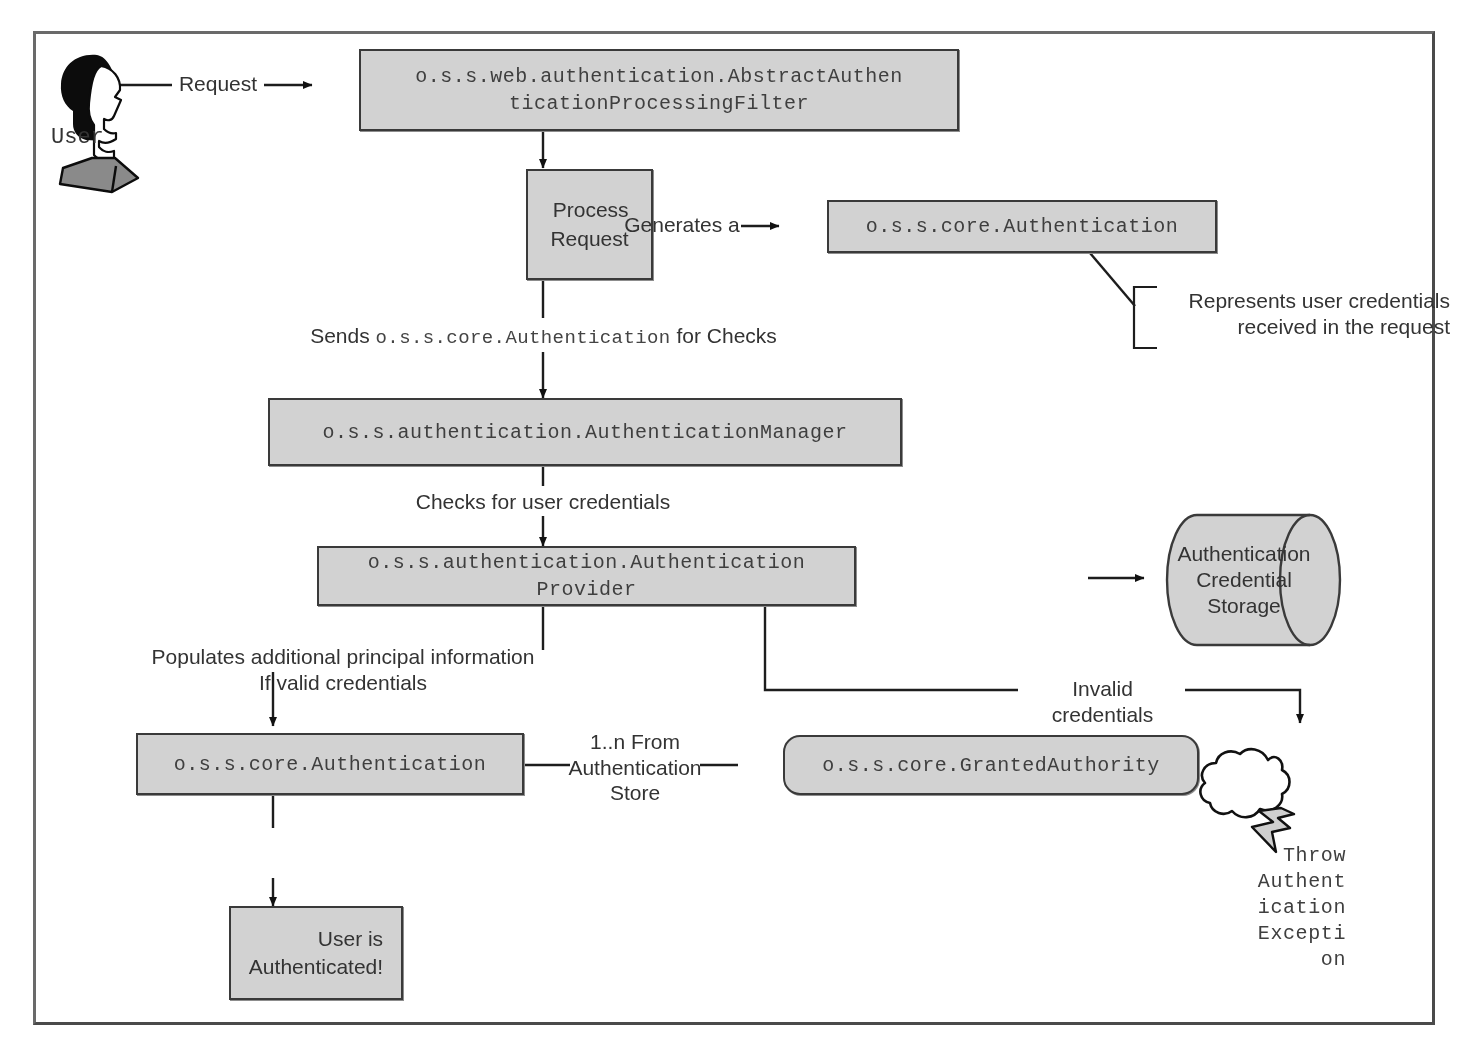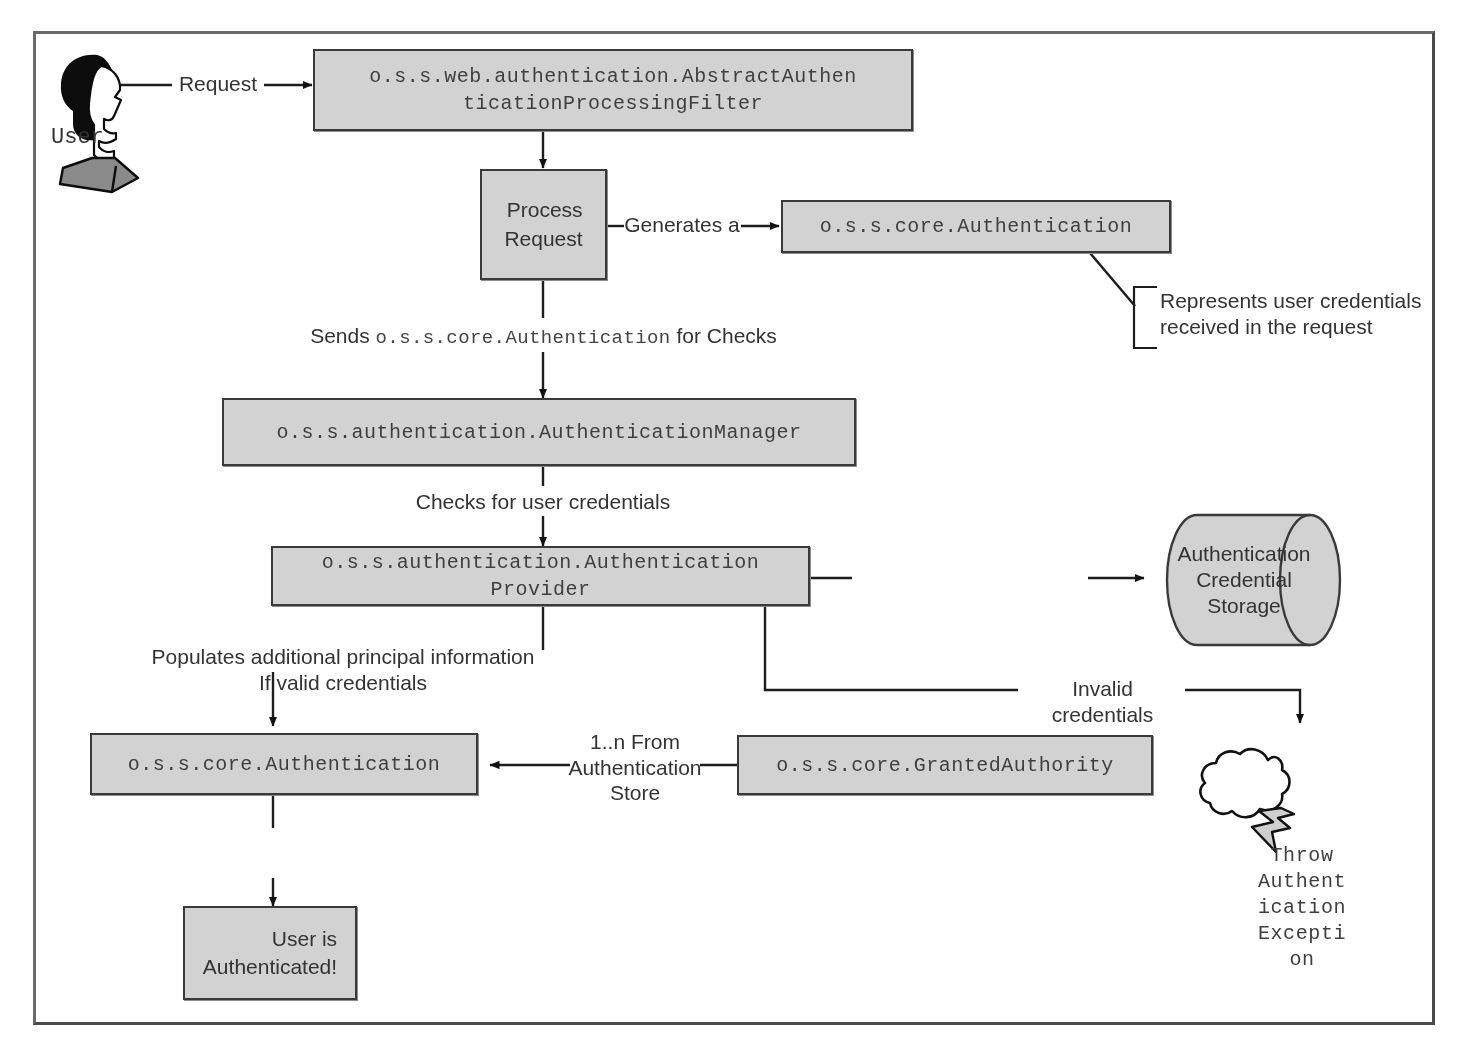--- a/index.html
+++ b/index.html
@@ -45,20 +45,21 @@
     display: flex;
     align-items: center;
     justify-content: center;
     text-align: center;
     font-family: "Liberation Mono", monospace;
     font-size: 20px;
     color: #3f3f3f;
     letter-spacing: 0.5px;
     line-height: 1.35;
     box-shadow: 1px 1px 0 #8d8d8d;
+    margin-left: 46px;
   }
   .node.sans {
     font-family: "Liberation Sans", sans-serif;
     font-size: 21px;
     color: #333;
     letter-spacing: 0;
   }
   .edge-label {
     position: absolute;
     font-family: "Liberation Sans", sans-serif;
@@ -193,26 +194,26 @@
 
   <div class="node" style="left: 271px; top: 546px; width: 539px; height: 60px; white-space: pre-line;">o.s.s.authentication.Authentication
 Provider</div>
 
   <div class="cyl-label" style="left: 1169px; top: 541px; width: 150px; text-align: center; white-space: pre-line;">Authentication
 Credential
 Storage</div>
 
   <div class="node" style="left:90px; top:733px; width:388px; height:62px;">o.s.s.core.Authentication</div>
 
-  <div class="node" style="left:737px; top:735px; width:416px; height:60px;">o.s.s.core.GrantedAuthority</div>
+  <div class="node" style="left:737px; top:735px; width:416px; height:60px;border-radius:17px;">o.s.s.core.GrantedAuthority</div>
 
   <div class="node sans" style="left: 183px; top: 906px; width: 174px; height: 94px; white-space: pre-line; text-align: right;">User is
 Authenticated!</div>
 
-  <div class="mono-text" style="left: 1222px; top: 843px; width: 160px; white-space: pre-line;">Throw
+  <div class="mono-text" style="left: 1186px; top: 843px; width: 160px; white-space: pre-line; text-align: right;">Throw
 Authent
 ication
 Excepti
 on</div>
 
   <div class="caption" style="left:51px; top:125px;">User</div>
 
   <div class="edge-label" style="left:170px; top:71px; width:96px;">Request</div>
 
   <div class="edge-label" style="left:621px; top:212px; width:122px;">Generates a</div>
@@ -227,16 +228,16 @@
   <div class="edge-label" style="left: 118px; top: 644px; width: 450px; white-space: pre-line;">Populates additional principal information
 If valid credentials</div>
 
   <div class="edge-label" style="left:1021px; top:676px; width:163px;">Invalid credentials</div>
 
   <div class="edge-label" style="left: 558px; top: 729px; width: 154px; white-space: pre-line;">1..n From
 Authentication
 Store</div>
 
 
-  <div class="edge-label" style="left: 1160px; top: 288px; width: 290px; text-align: left; white-space: pre-line;">Represents user credentials
+  <div class="edge-label" style="left: 1160px; top: 288px; width: 290px; text-align: right; white-space: pre-line;">Represents user credentials
 received in the request</div>
 
 </div>
 
 </body></html>

